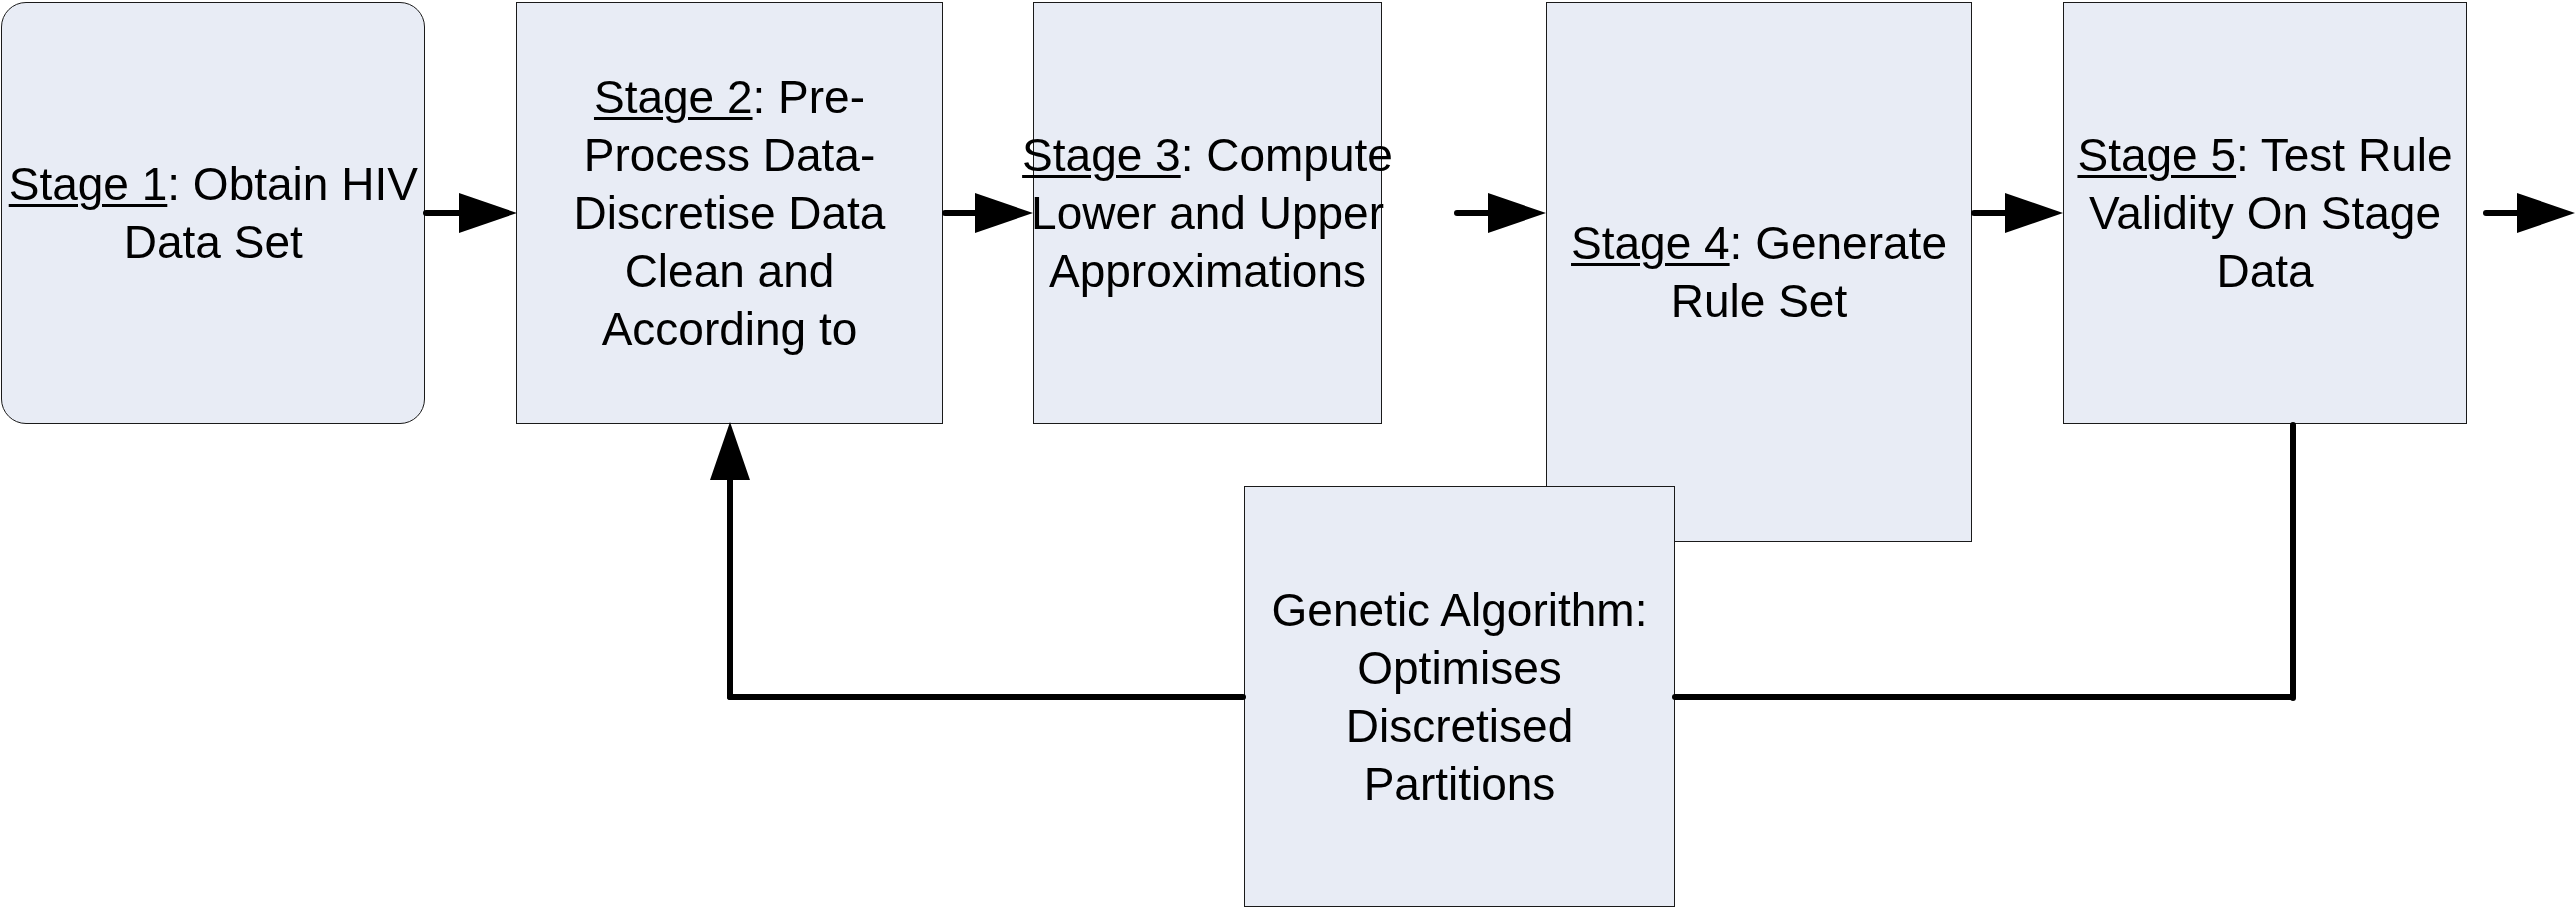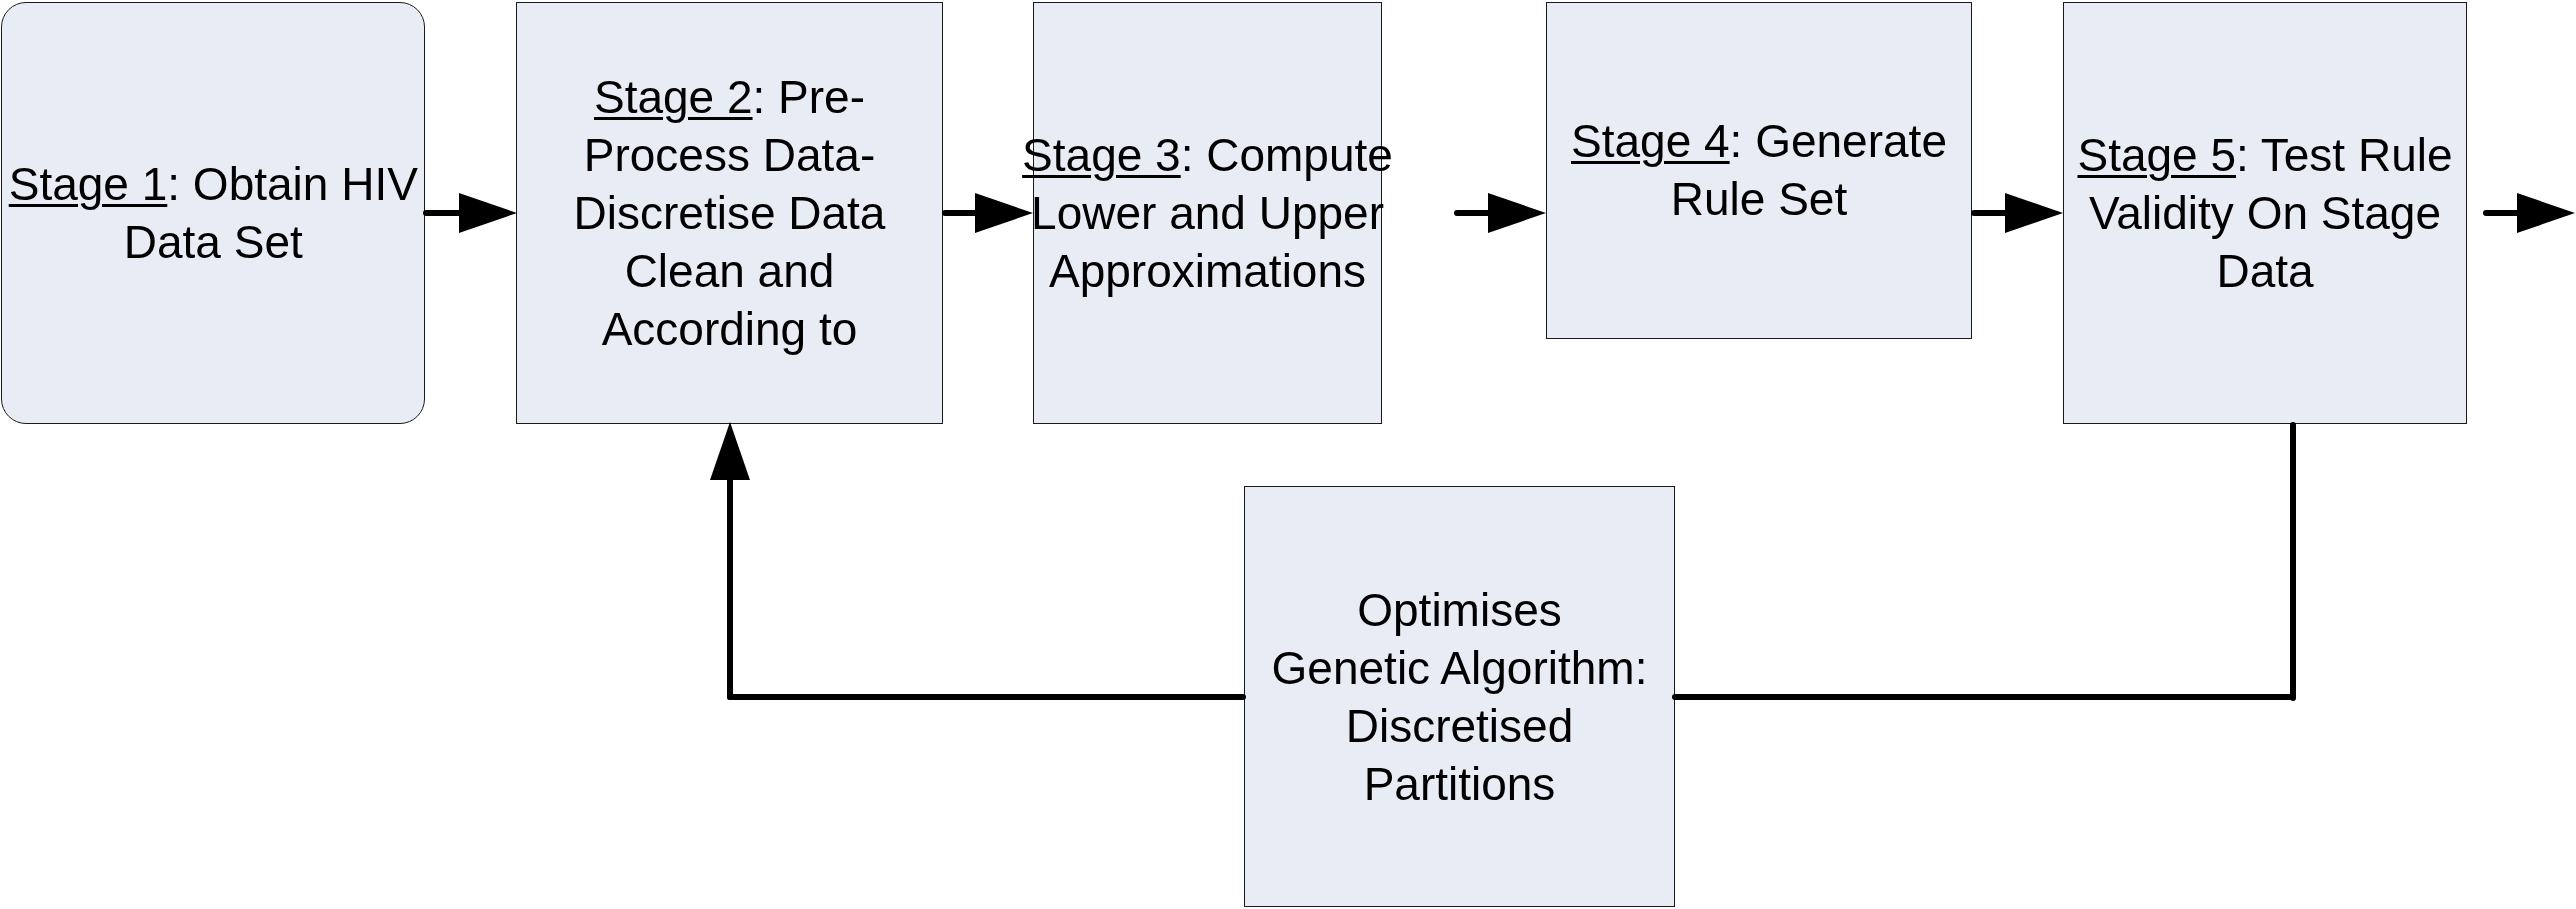--- a/index.html
+++ b/index.html
@@ -39,21 +39,21 @@
   .box-text .line { white-space: nowrap; }
   .box-text .u {
     text-decoration: underline;
     text-decoration-thickness: 3.2px;
     text-underline-offset: 3.8px;
   }
 
   #box-stage-1            { left: 1.3px;    top: 1.9px;   width: 424px; height: 422px; border-radius: 25px; }
   #box-stage-2            { left: 516px;  top: 1.9px;   width: 427px; height: 422px; }
   #box-stage-3            { left: 1033px; top: 1.9px;   width: 349px; height: 422px; }
-  #box-stage-4            { left: 1546px; top: 1.9px;   width: 426px; height: 337px; }
+  #box-stage-4            { left: 1546px; top: 1.9px;   width: 426px; height: 540px; }
   #box-stage-5            { left: 2063px; top: 1.9px;   width: 404px; height: 422px; }
   #box-genetic-algorithm  { left: 1244px; top: 486px; width: 431px; height: 421px; }
 
   
   .harrow { position: absolute; top: 193px; height: 40px; }
   .harrow .shaft {
     position: absolute;
     left: 0; right: 55px;
     top: 16.7px; height: 6.4px;
     border-radius: 3.2px;
@@ -125,22 +125,22 @@
 </div>
 <div class="box" id="box-stage-5" aria-label="Stage 5: Test Rule Validity On Test Data">
   <div class="box-text">
       <div class="line"><span class="u">Stage 5</span><span>: Test Rule</span></div>
       <div class="line"><span>Validity On Stage</span></div>
       <div class="line"><span>Data</span></div>
     </div>
 </div>
 <div class="box" id="box-genetic-algorithm" aria-label="Genetic Algorithm: Optimises Discretised Partitions">
   <div class="box-text">
+      <div class="line"><span>Genetic Algorithm:</span></div>
       <div class="line"><span>Optimises</span></div>
-      <div class="line"><span>Genetic Algorithm:</span></div>
       <div class="line"><span>Discretised</span></div>
       <div class="line"><span>Partitions</span></div>
     </div>
 </div>
 
 <div class="harrow" id="arrow-1">
   <div class="shaft"></div>
   <div class="head"></div>
 </div>
 <div class="harrow" id="arrow-2">

